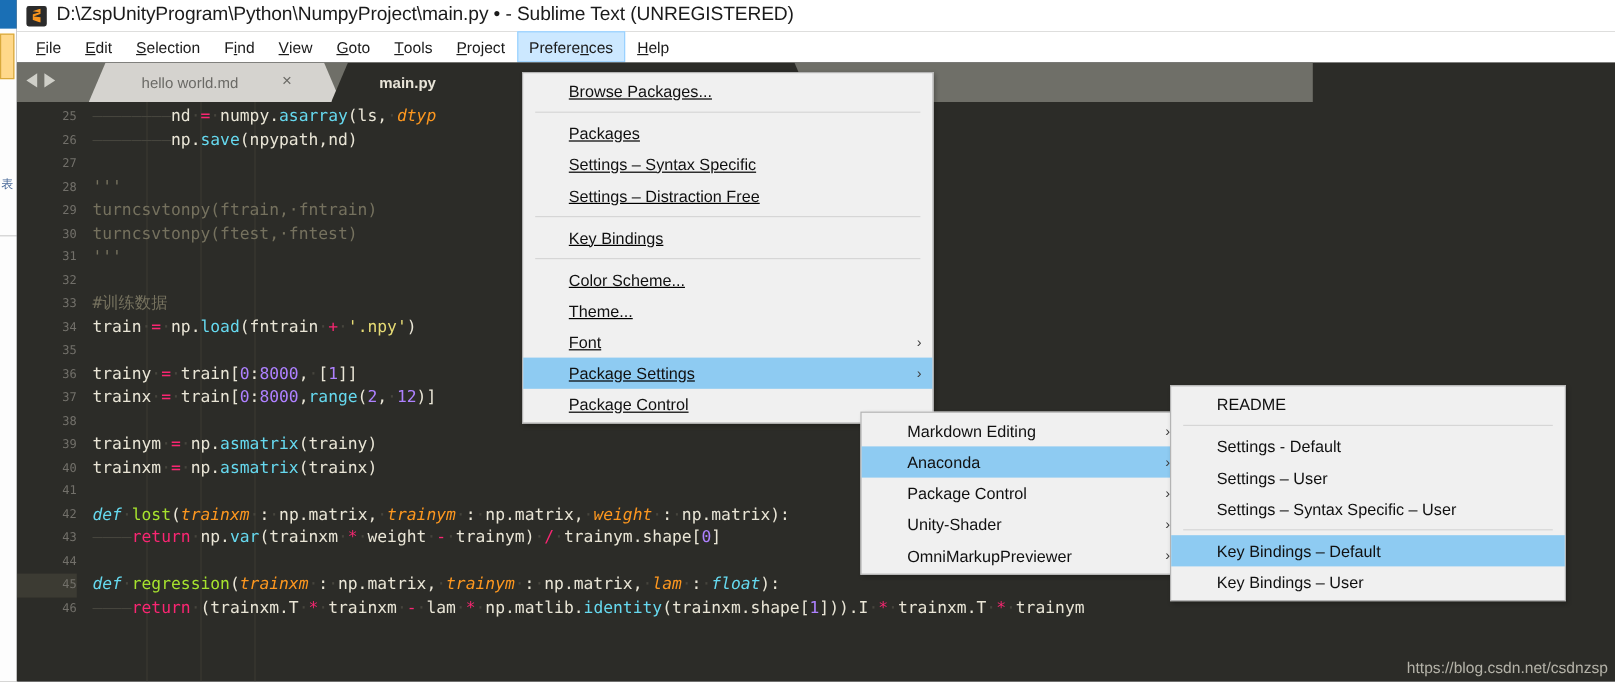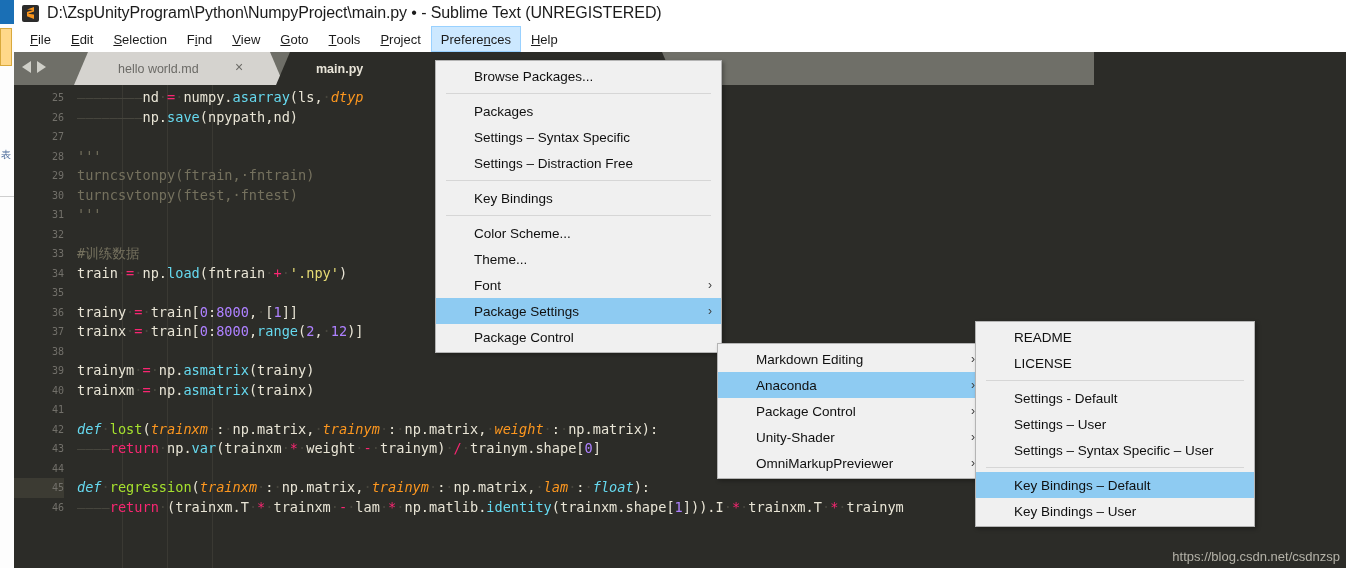--- a/index.html
+++ b/index.html
@@ -87,23 +87,23 @@
 
   
   .menu{position:absolute;background:#f0f0f0;border:1px solid #b4b4b4;
         box-shadow:2px 2px 4px rgba(0,0,0,.30);box-sizing:border-box;padding:2px 0;z-index:50;}
   .mi{position:relative;height:26px;display:flex;align-items:center;font-size:13.5px;color:#101010;
       padding-left:38px;padding-right:26px;white-space:nowrap;cursor:default;}
   .mi.sel{background:#8ecbf2;}
   .mi .chev{position:absolute;right:9px;top:50%;transform:translateY(-50%);font-size:12px;color:#3d3d3d;}
   .msep{height:1px;background:#d6d6d6;margin:4px 10px 4px 10px;}
 
-  #menu-preferences{left:421px;top:60px;width:287px;}
+  #menu-preferences{left:421px;top:60px;width:343px;text-decoration:underline;}
   #menu-pkgsettings{left:703px;top:295px;width:268px;margin-top:48px;}
-  #menu-anaconda{left:961px;top:321px;width:280px;}
+  #menu-anaconda{left:961px;top:321px;width:330px;}
 </style>
 </head>
 <body>
 
 <div id="bg-window">
   <div id="bg-window-title"></div>
   <div id="bg-window-body"></div>
   <div id="bg-window-tab"></div>
   <div id="bg-window-icon">表</div>
   <div id="bg-window-rule"></div>
@@ -233,23 +233,20 @@
       </div>
       <div class="mi">
         <span>OmniMarkupPreviewer</span>
         <span class="chev">›</span>
       </div>
     </div>
   <div class="menu" id="menu-anaconda">
       <div class="mi">
         <span>README</span>
       </div>
-      <div class="mi">
-        <span>LICENSE</span>
-      </div>
       <div class="msep"></div>
       <div class="mi">
         <span>Settings - Default</span>
       </div>
       <div class="mi">
         <span>Settings – User</span>
       </div>
       <div class="mi">
         <span>Settings – Syntax Specific – User</span>
       </div>

